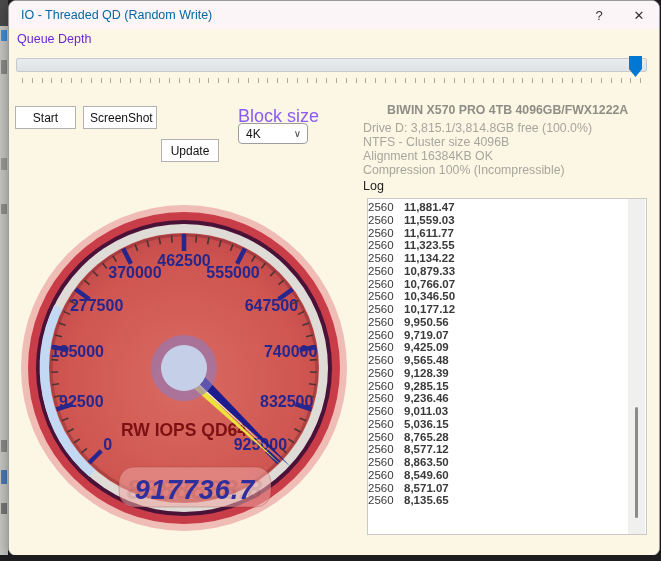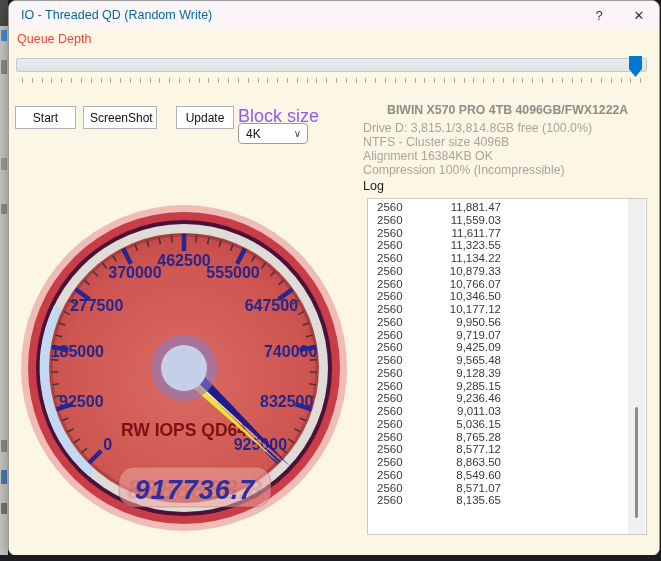--- a/index.html
+++ b/index.html
@@ -19,54 +19,54 @@
           border:1px solid #9a9a9a;border-radius:8px;overflow:hidden;
           box-shadow:0 4px 14px rgba(0,0,0,.35);background:#fcf7e5;box-sizing:border-box;}
   .titlebar{position:absolute;left:0;top:0;width:100%;height:28px;background:#fbf5f8;
             display:flex;align-items:center;}
   .title{font-size:12.5px;color:#0369a1;padding-left:12px;}
   .tb-buttons{margin-left:auto;display:flex;align-items:center;height:100%;}
   .tb-btn{background:transparent;border:none;font-family:"Liberation Sans",sans-serif;
           font-size:13px;color:#333;width:40px;height:100%;cursor:pointer;padding:0;}
   .client{position:absolute;left:0;top:28px;width:100%;height:528px;background:#fcf7e5;}
 
-  .qd-label{position:absolute;left:8px;top:3px;font-size:12.5px;color:#ef4444;text-align:right;}
+  .qd-label{position:absolute;left:8px;top:3px;font-size:12.5px;color:#6d28d9;text-align:right;}
   .slider-track{position:absolute;left:7px;top:29px;width:631px;height:14px;
                 background:linear-gradient(#e9ecee,#dfe3e6);border:1px solid #c6cacd;
                 border-radius:2px;box-sizing:border-box;}
   .slider-thumb{position:absolute;left:620px;top:27px;width:13px;height:21px;background:#0078d4;
                 clip-path:polygon(0 0,100% 0,100% 62%,50% 100%,0 62%);}
   .slider-ticks{position:absolute;left:13px;top:49px;width:620px;height:5px;
                 display:flex;justify-content:space-between;}
   .slider-ticks i{width:1px;height:5px;background:#a9a9a4;}
 
   .btn{position:absolute;top:77px;height:23px;background:#fff;border:1px solid #b2b2b2;
        border-radius:0;font-family:"Liberation Sans",sans-serif;font-size:12px;color:#111;cursor:pointer;}
   .btn-start{left:6px;width:61px;}
   .btn-shot{left:74px;width:74px;text-align:right;}
-  .btn-update{left:167px;width:58px;}
+  .btn-update{left:152px;width:58px;margin-top:33px;}
   .bs-label{position:absolute;left:229px;top:77px;font-size:18px;color:#8b5cf6;text-align:right;}
   .combo{position:absolute;left:229px;top:94px;width:70px;height:21px;background:#fff;
          border:1px solid #9d9d9d;border-radius:4px;box-sizing:border-box;
          display:flex;align-items:center;font-size:12px;color:#111;cursor:pointer;}
   .combo .val{padding-left:7px;flex:1;}
   .combo .chev{padding-right:6px;font-size:10px;color:#444;}
 
   .stats{position:absolute;left:6px;top:114px;font-size:12.3px;color:#0a0a0a;line-height:14.2px;}
 
   .drive{position:absolute;left:354px;top:74px;line-height:14px;}
   .drive .model{font-size:12.3px;font-weight:bold;color:#8e8e86;margin-bottom:4px;padding-left:24px;}
   .drive .dline{font-size:12.3px;color:#a6a69c;}
   .log-label{position:absolute;left:354px;top:150px;font-size:12.5px;color:#222;}
   .log-box{position:absolute;left:358px;top:169px;width:280px;height:337px;background:#fff;
            border:1px solid #c9c9c6;box-sizing:border-box;overflow:hidden;}
   .log-rows{position:absolute;left:0;top:2px;right:18px;}
   .log-row{height:12.75px;display:flex;font-size:11.5px;color:#3a3a3a;line-height:12.75px;}
-  .lr-qd{width:36px;padding-left:9px;}
-  .lr-iops{width:88px;text-align:right;}
+  .lr-qd{width:36px;}
+  .lr-iops{width:88px;text-align:left;font-weight:bold;}
   .log-scrollbar{position:absolute;right:1px;top:0;width:17px;height:335px;background:#f0f0ef;}
   .log-scroll-thumb{position:absolute;left:7px;top:208px;width:3px;height:111px;
                     background:#8b8b8b;border-radius:2px;}
 
   .gauge{position:absolute;left:10px;top:174px;}
   .gauge text{font-family:"Liberation Sans",sans-serif;}
   .lcd-text{font-family:"DejaVu Sans Mono",monospace;font-style:italic;font-weight:bold;}
 </style>
 </head>
 <body>

